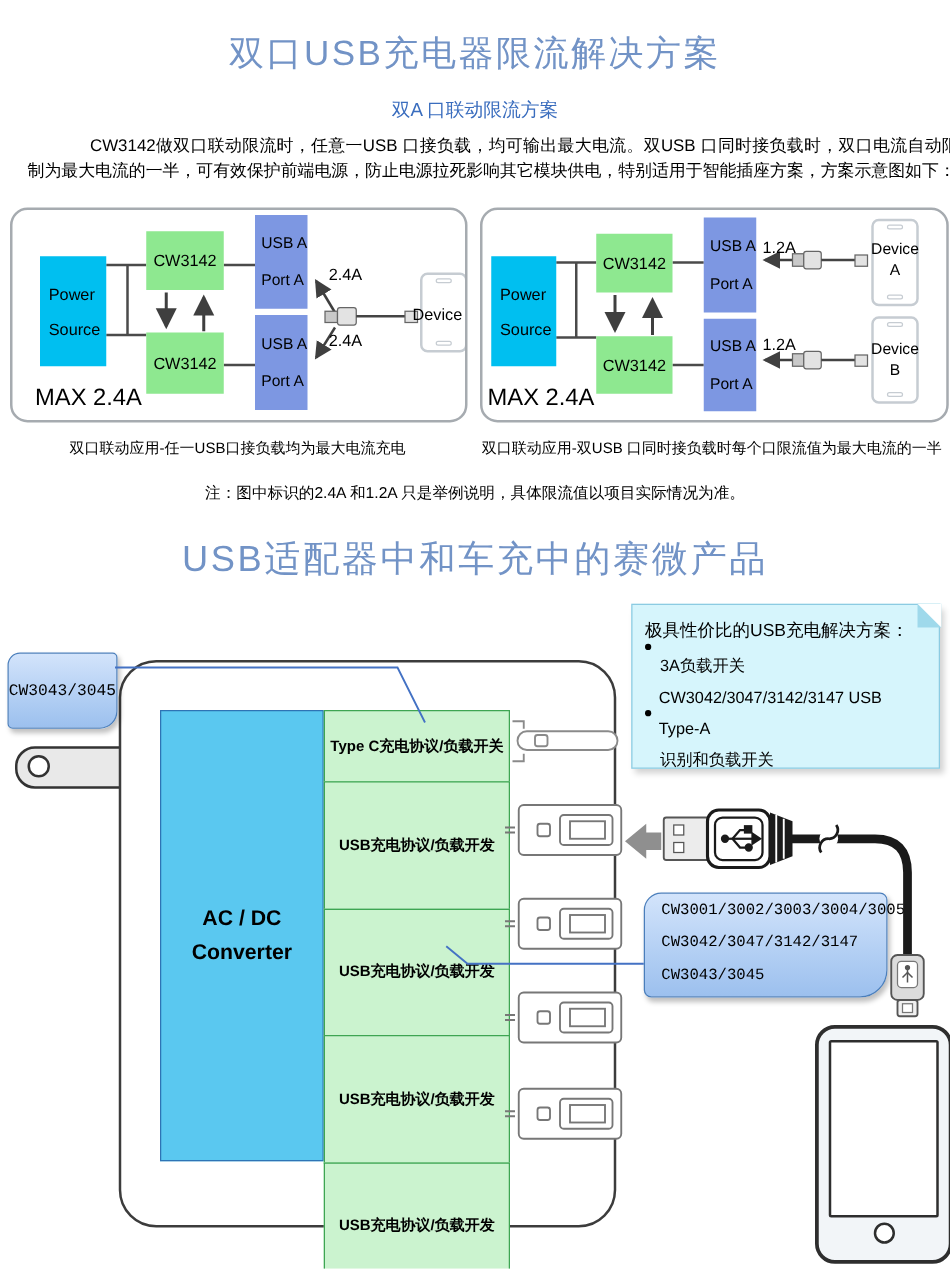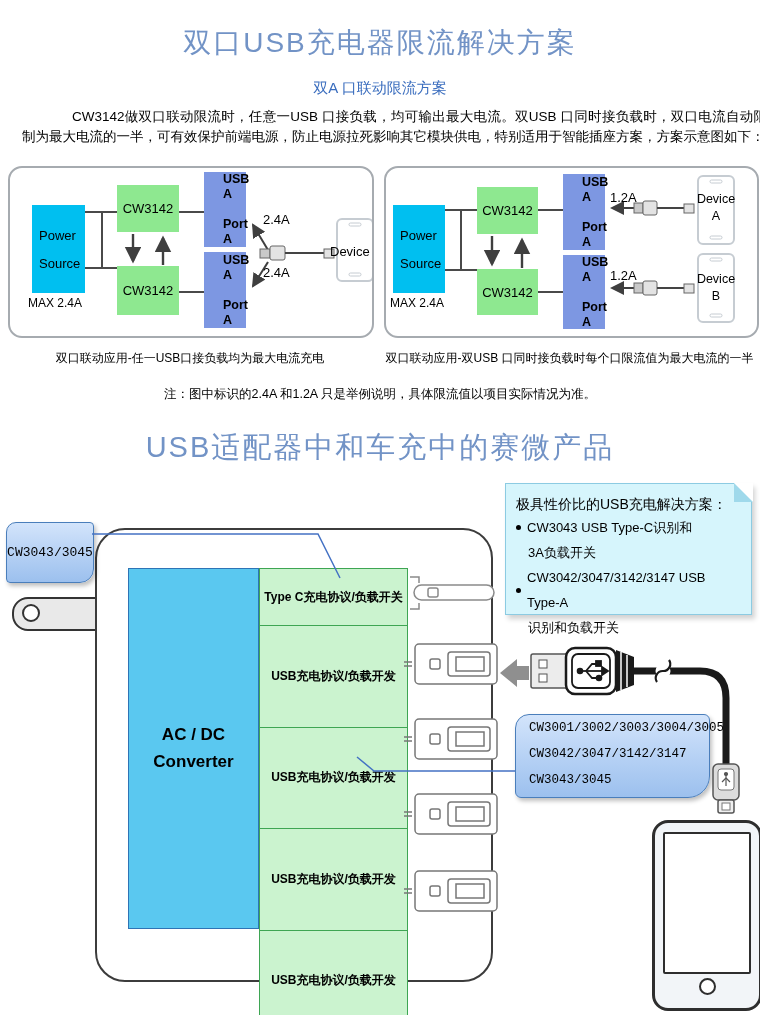--- a/index.html
+++ b/index.html
@@ -18,22 +18,22 @@
   .panel{position:absolute;border:2px solid #A6ABB0;border-radius:14px;background:#fff;}
   .p1{left:8px;top:166px;width:362px;height:168px;}
   .p2{left:384px;top:166px;width:371px;height:168px;}
   .panel svg{position:absolute;left:0;top:0;pointer-events:none;}
 
   .blk{position:absolute;display:flex;align-items:center;justify-content:center;
        font-size:13px;line-height:15px;}
   .col{flex-direction:column;align-items:flex-start;justify-content:center;}
   .ps{background:#00BFF0;gap:13px;padding-left:7px;box-sizing:border-box;}
   .chip{background:#8EE890;}
-  .port{background:#7D97E2;gap:15px;padding-left:19px;box-sizing:border-box;font-size:12.5px;font-weight:bold;}
-  .maxlab{position:absolute;font-size:12px;}
+  .port{background:#7D97E2;gap:15px;padding-left:5px;box-sizing:border-box;font-size:12.5px;}
+  .maxlab{position:absolute;font-size:19px;margin-top:12px;}
   .cur{position:absolute;font-size:13px;}
   .devlab{position:absolute;font-size:13px;}
   .devlab2{position:absolute;font-size:12.5px;line-height:17px;text-align:center;}
 
   .caption{position:absolute;top:350px;text-align:center;font-size:12px;}
   .cap1{left:10px;width:360px;}
   .cap2{left:382px;width:375px;}
   .note{left:0;top:386px;width:760px;text-align:center;font-size:12.5px;}
   .title2{left:0;top:428px;width:760px;text-align:center;font-size:29px;
           color:#7293C6;letter-spacing:2px;}
@@ -222,21 +222,20 @@
   <div class="caption cap2">双口联动应用-双USB 口同时接负载时每个口限流值为最大电流的一半</div>
   <div class="abs note">注：图中标识的2.4A 和1.2A 只是举例说明，具体限流值以项目实际情况为准。</div>
 
   <div class="abs title2">USB适配器中和车充中的赛微产品</div>
 
   <div class="abs callout">
     <div class="fold"></div>
     <div class="co-title">极具性价比的USB充电解决方案：</div>
     <div class="co-line">
       <span class="dot"></span>
-      <span>CW3043 USB Type-C识别和</span>
     </div>
     <div class="co-line co-cont">
       <span>3A负载开关</span>
     </div>
     <div class="co-line">
       <span class="dot"></span>
       <span>CW3042/3047/3142/3147 USB Type-A</span>
     </div>
     <div class="co-line co-cont">
       <span>识别和负载开关</span>

